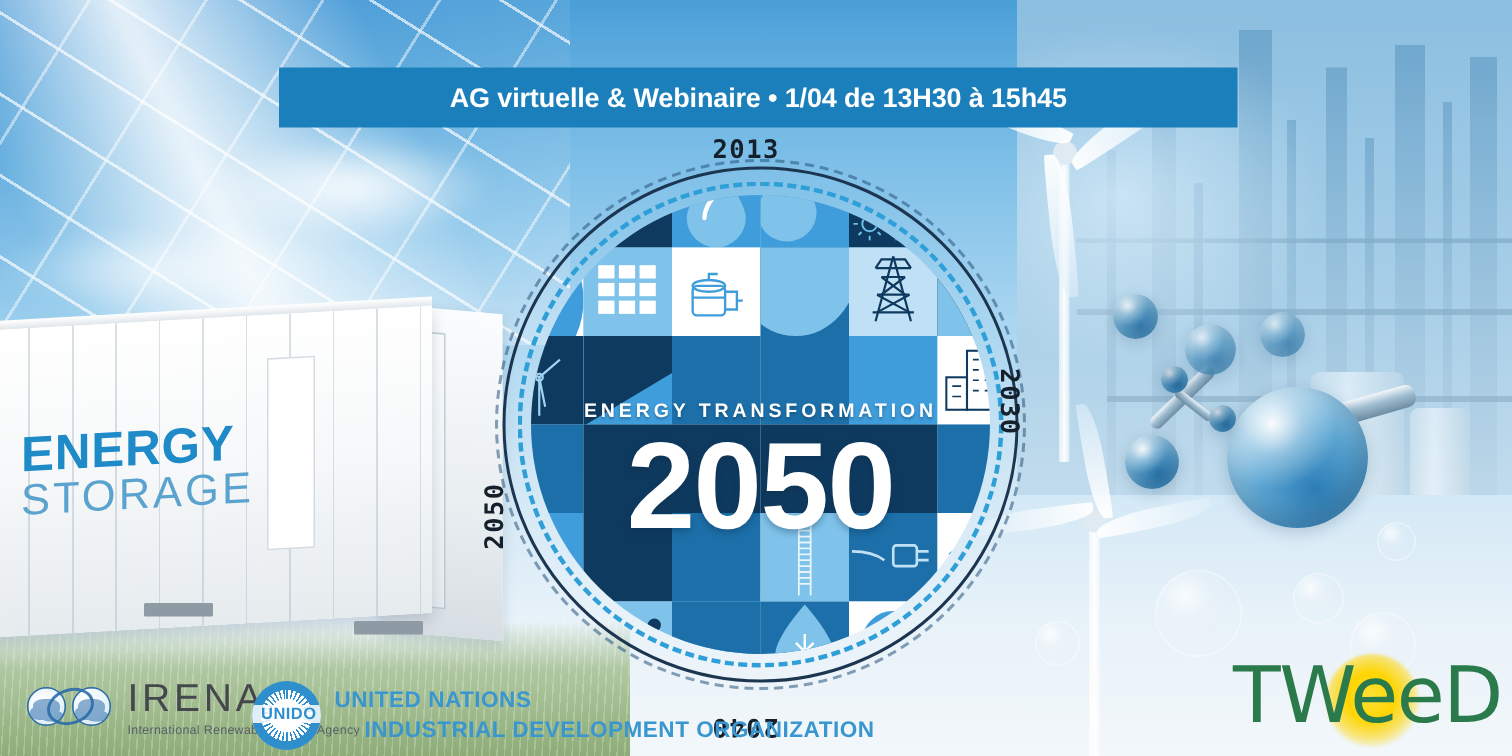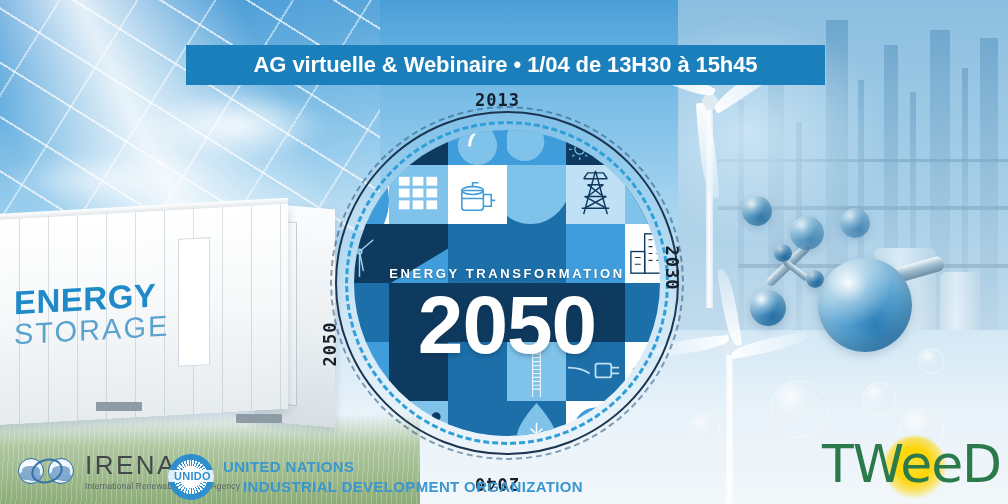--- a/index.html
+++ b/index.html
@@ -199,21 +199,21 @@
     background:#4d5a6d; display:flex; align-items:center; justify-content:center;
   }
   .title-bar .txt{
     color:#ffffff; font-size:25.5px; font-weight:bold; letter-spacing:-.2px; white-space:nowrap;
   }
   .sub-bar{
     position:absolute; left:186px; top:45px; width:639px; height:40px;
     background:#1a7fba; display:flex; align-items:center; justify-content:center;
   }
   .sub-bar .txt{
-    color:#ffffff; font-size:22px; font-weight:bold; letter-spacing:-.1px; white-space:nowrap;
+    color:#ffffff; font-size:18px; font-weight:bold; letter-spacing:-.1px; white-space:nowrap;
   }
 
   
   .logos{ position:absolute; left:0; bottom:0; width:1008px; height:64px; }
 
   .irena{ position:absolute; left:18px; top:452px; display:flex; align-items:center; gap:9px; }
   .irena-mark{ position:relative; width:58px; height:30px; }
   .globe{
     position:absolute; top:2px; width:26px; height:26px; border-radius:50%;
     border:1.6px solid #2b6ca8;

